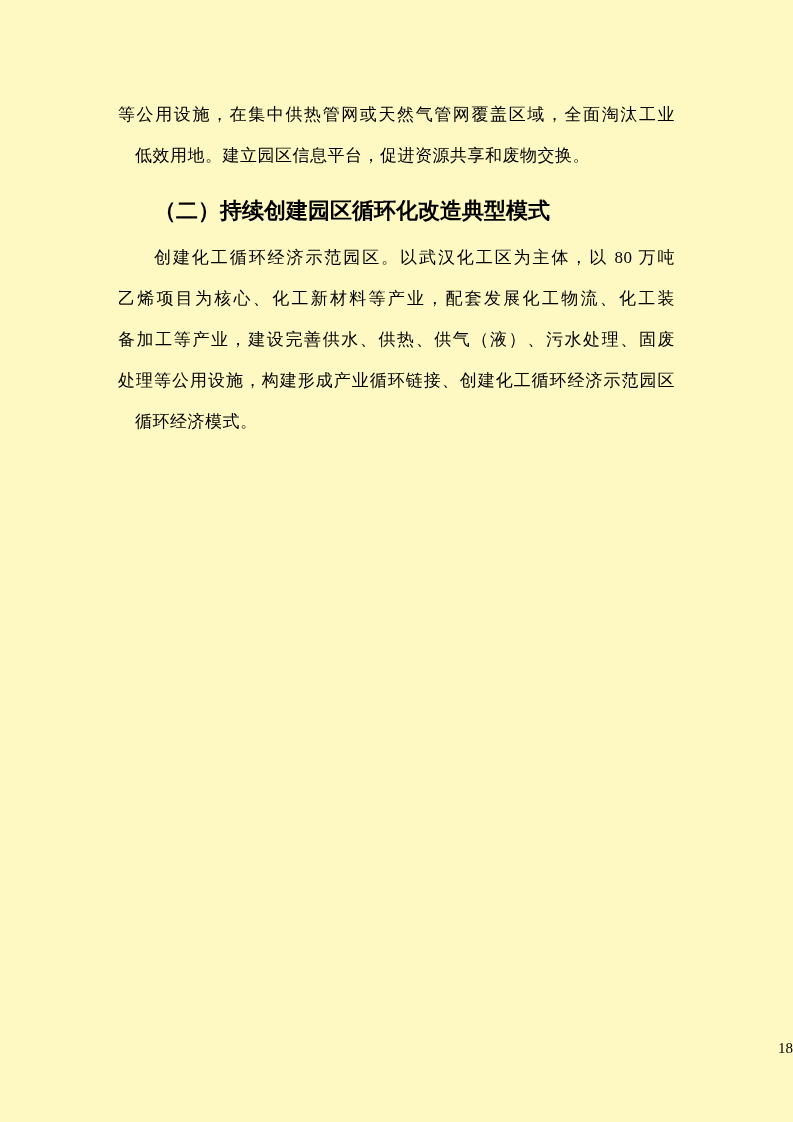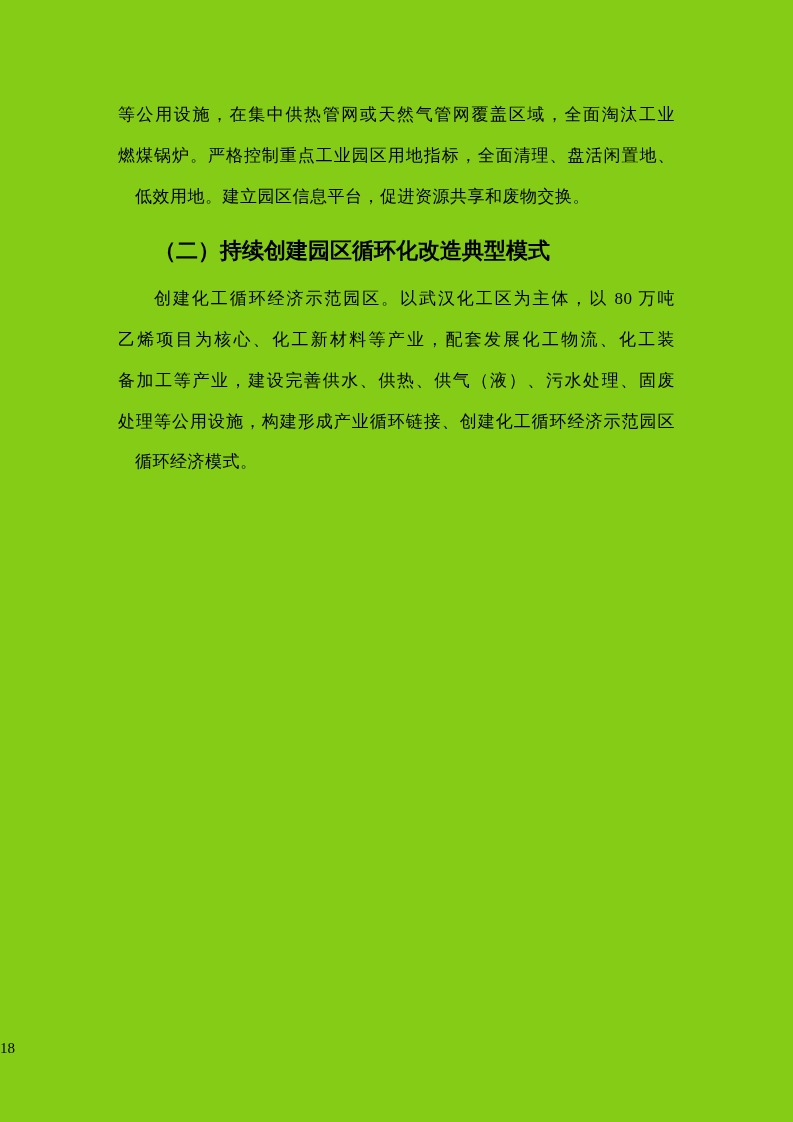--- a/index.html
+++ b/index.html
@@ -4,21 +4,21 @@
 <style>
   html, body {
     margin: 0;
     padding: 0;
     background: #ffffff;
   }
   .page {
     position: relative;
     width: 793px;
     height: 1122px;
-    background: #84cc16;
+    background: #fef9c3;
     color: #000000;
     font-family: "Liberation Serif", "DejaVu Serif", serif;
     overflow: hidden;
   }
   .content {
     position: absolute;
     left: 118px;
     top: 95px;
     width: 557px;
   }
@@ -47,36 +47,35 @@
     line-height: 40.8px;
     margin: 14px 0 7px 0;
     text-indent: 36px;
     text-align: left;
   }
   .footer {
     position: absolute;
     top: 1040px;
     left: 0;
     width: 100%;
-    text-align: left;
+    text-align: right;
     font-size: 15px;
     line-height: 16px;
     font-family: "Liberation Serif", "DejaVu Serif", serif;
     color: #000000;
   }
 </style>
 </head>
 <body>
 
 <div class="page">
   <div class="content">
 
     <div class="para">
       <div class="line">等公用设施，在集中供热管网或天然气管网覆盖区域，全面淘汰工业</div>
-      <div class="line">燃煤锅炉。严格控制重点工业园区用地指标，全面清理、盘活闲置地、</div>
       <div class="line para-last">低效用地。建立园区信息平台，促进资源共享和废物交换。</div>
     </div>
 
 
     <div class="heading">（二）持续创建园区循环化改造典型模式</div>
 
     <div class="para">
       <div class="line indented">创建化工循环经济示范园区。以武汉化工区为主体，以 80 万吨</div>
       <div class="line">乙烯项目为核心、化工新材料等产业，配套发展化工物流、化工装</div>
       <div class="line">备加工等产业，建设完善供水、供热、供气（液）、污水处理、固废</div>

